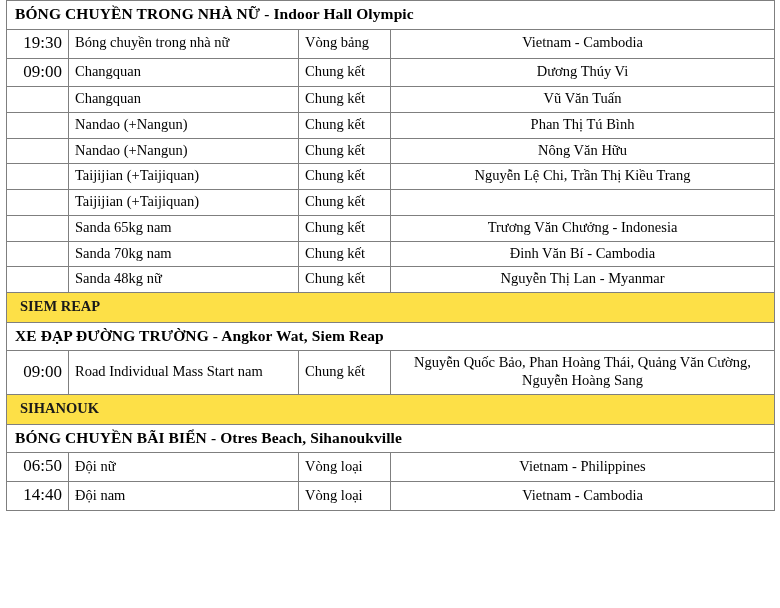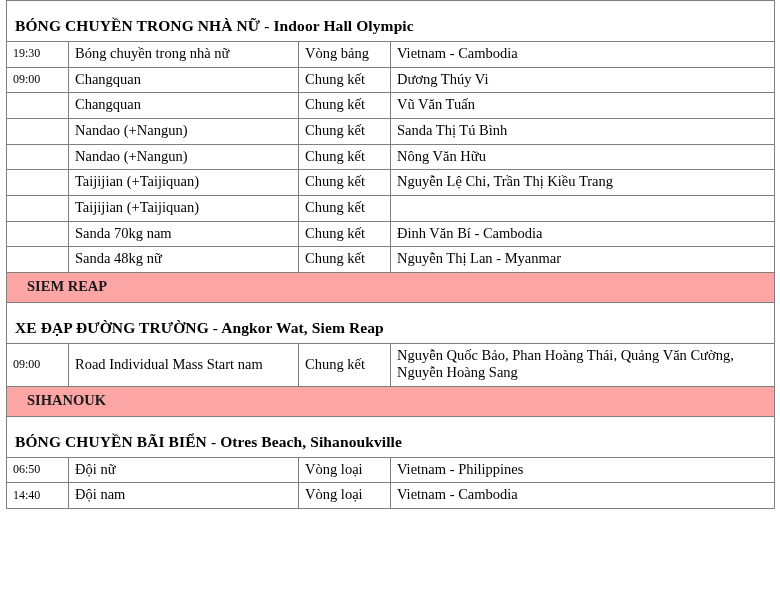--- a/index.html
+++ b/index.html
@@ -35,44 +35,44 @@
   
   col.c-time  { width: 62px; }
   col.c-event { width: 230px; }
   col.c-round { width: 92px; }
   col.c-detail{ width: 384px; }
 
   
   tr.section-row td {
     font-weight: bold;
     font-size: 15.5px;
-    padding: 16px 8px 5px 8px;
+    padding: 4px 8px 5px 8px;
     letter-spacing: 0.1px;
   }
   tr.section-row td .venue {
     font-weight: bold;
   }
   tr.section-row td .sport {
     font-weight: bold;
   }
   
   tr.city-row td {
-    background: #fca5a5;
+    background: #fde047;
     font-weight: bold;
     font-size: 14.5px;
-    padding: 5px 8px 6px 20px;
+    padding: 5px 8px 6px 13px;
     color: #1a1a1a;
   }
   td.time {
-    text-align: left;
-    font-size: 12px;
+    text-align: right;
+    font-size: 17px;
   }
   td.event { text-align: left; }
   td.round { text-align: left; margin-left: 17px; }
-  td.detail { text-align: left; }
+  td.detail { text-align: center; }
 </style>
 </head>
 <body>
 
 <div class="sheet">
   <table class="schedule">
     <colgroup>
       <col class="c-time">
       <col class="c-event">
       <col class="c-round">
@@ -97,39 +97,45 @@
         <tr>
           <td class="time"></td>
           <td class="event">Changquan</td>
           <td class="round">Chung kết</td>
           <td class="detail">Vũ Văn Tuấn</td>
         </tr>
         <tr>
           <td class="time"></td>
           <td class="event">Nandao (+Nangun)</td>
           <td class="round">Chung kết</td>
-          <td class="detail">Sanda Thị Tú Bình</td>
+          <td class="detail">Phan Thị Tú Bình</td>
         </tr>
         <tr>
           <td class="time"></td>
           <td class="event">Nandao (+Nangun)</td>
           <td class="round">Chung kết</td>
           <td class="detail">Nông Văn Hữu</td>
         </tr>
         <tr>
           <td class="time"></td>
           <td class="event">Taijijian (+Taijiquan)</td>
           <td class="round">Chung kết</td>
           <td class="detail">Nguyễn Lệ Chi, Trần Thị Kiều Trang</td>
         </tr>
         <tr>
           <td class="time"></td>
           <td class="event">Taijijian (+Taijiquan)</td>
           <td class="round">Chung kết</td>
           <td class="detail"></td>
+        </tr>
+        <tr>
+          <td class="time"></td>
+          <td class="event">Sanda 65kg nam</td>
+          <td class="round">Chung kết</td>
+          <td class="detail">Trương Văn Chưởng - Indonesia</td>
         </tr>
         <tr>
           <td class="time"></td>
           <td class="event">Sanda 70kg nam</td>
           <td class="round">Chung kết</td>
           <td class="detail">Đinh Văn Bí - Cambodia</td>
         </tr>
         <tr>
           <td class="time"></td>
           <td class="event">Sanda 48kg nữ</td>

